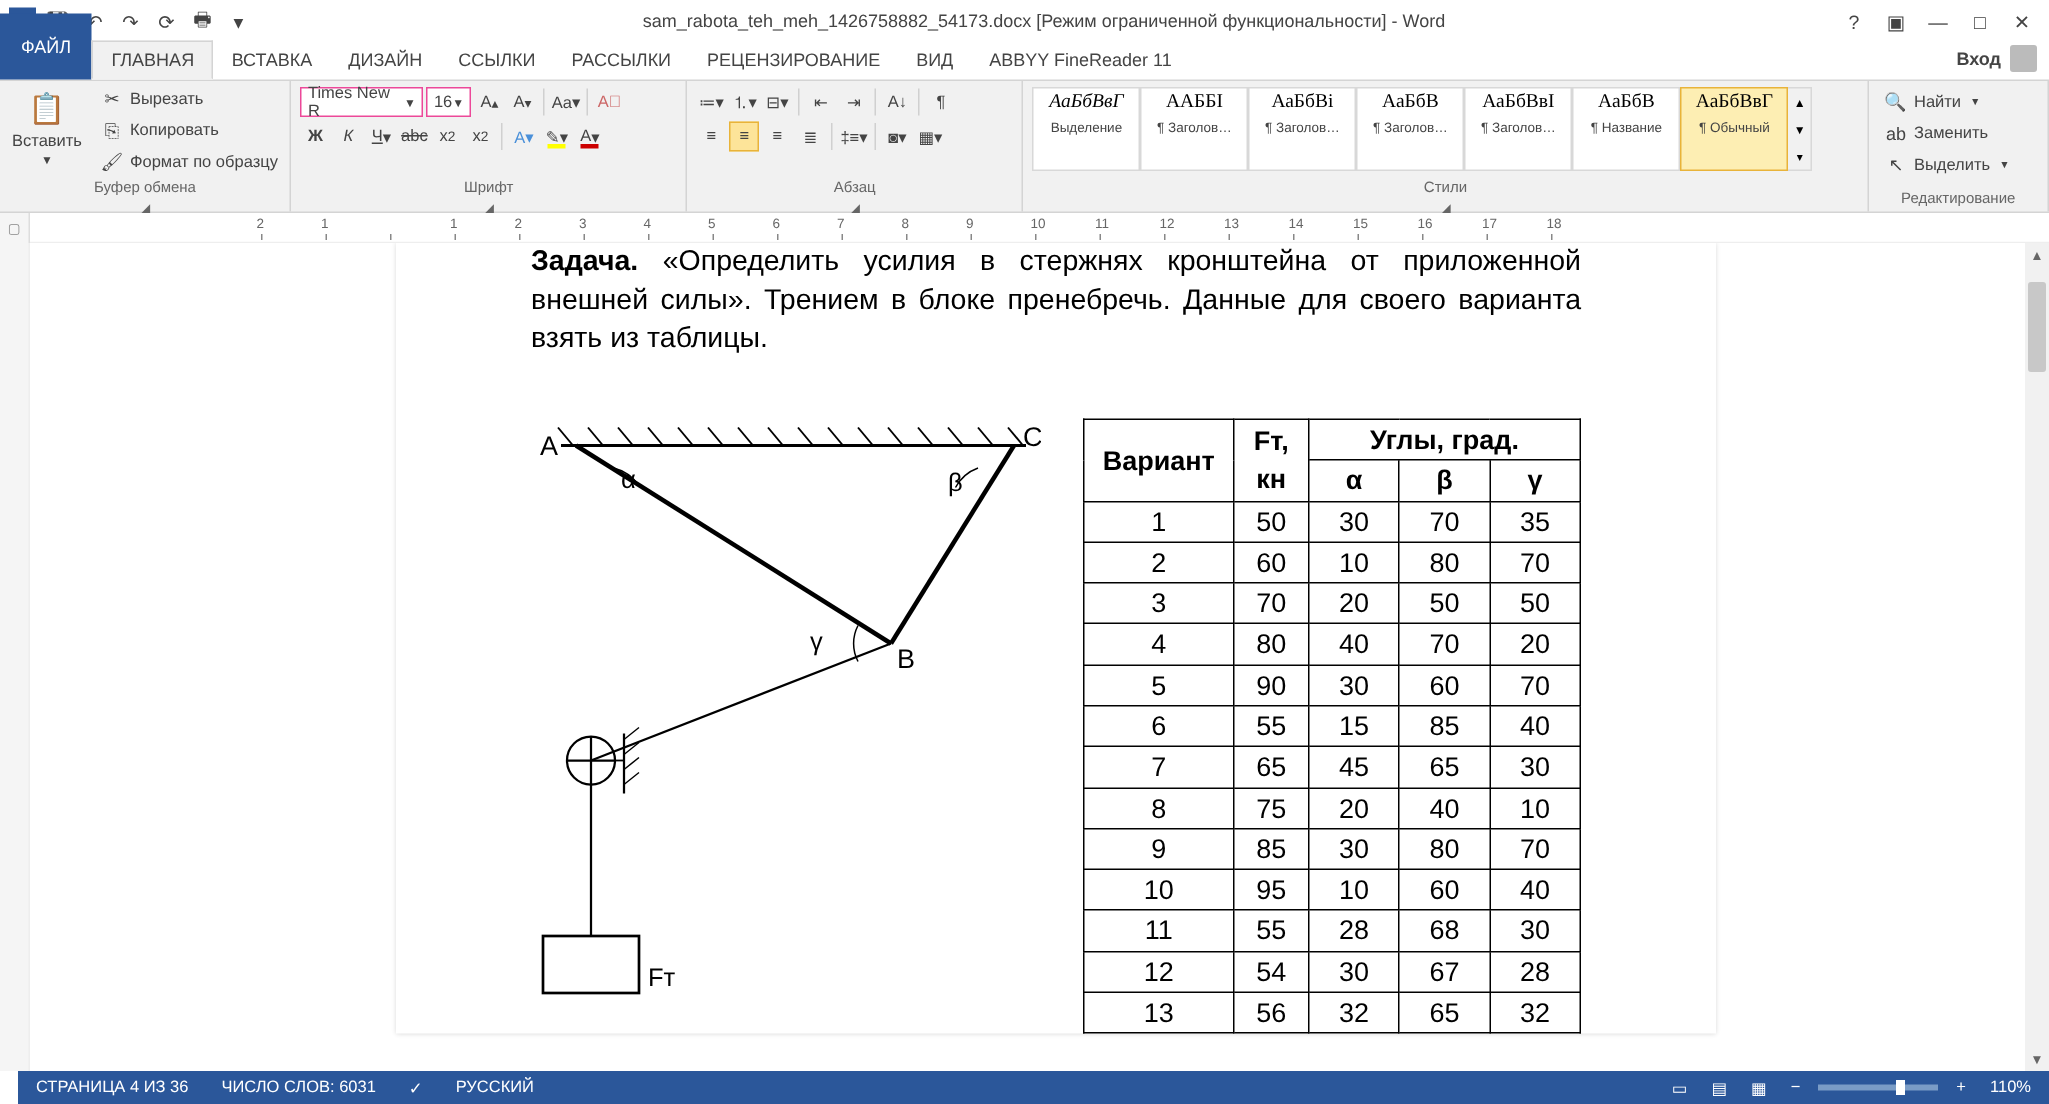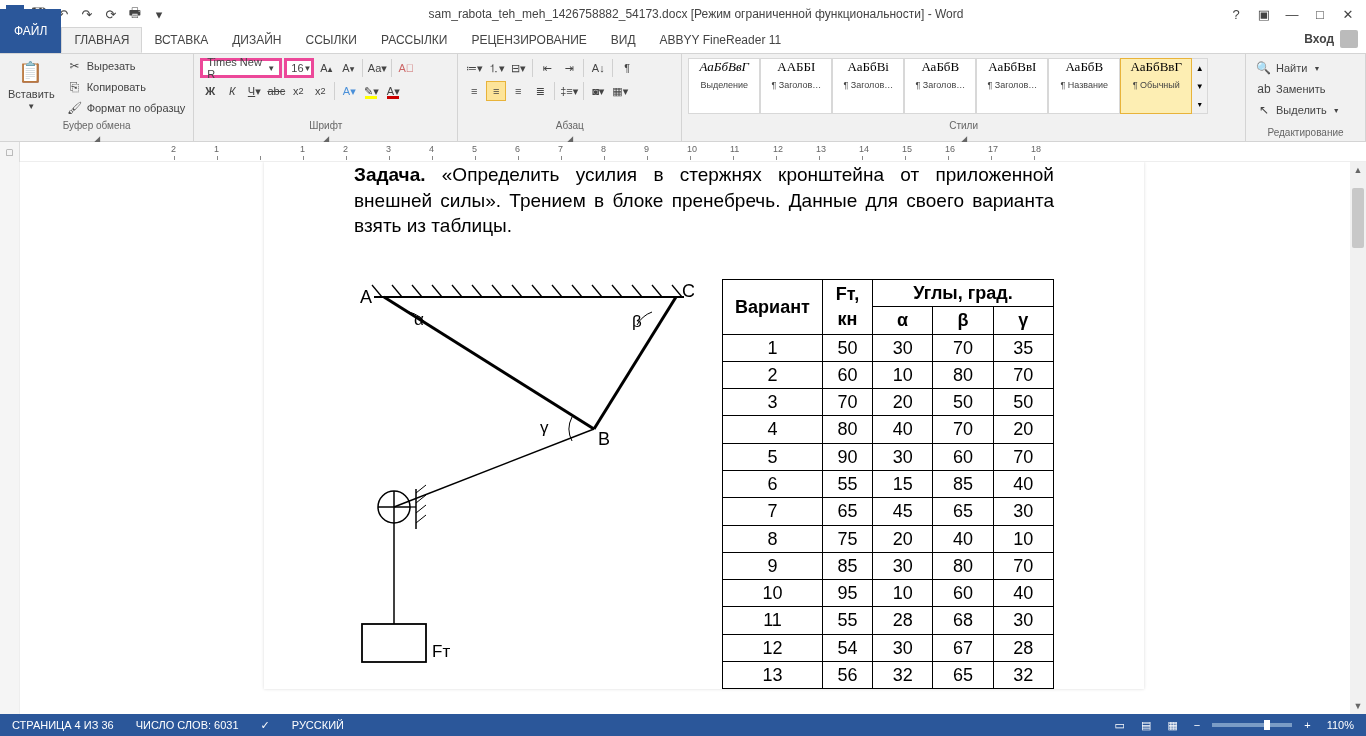--- a/index.html
+++ b/index.html
@@ -30,21 +30,21 @@
 .group .glabel .corner{font-size:9px;color:#666;}
 
 .bigbtn{display:flex;flex-direction:column;align-items:center;gap:2px;padding:2px 4px;cursor:pointer;font-size:11px;color:#444;}
 .bigbtn .ico{width:28px;height:28px;display:flex;align-items:center;justify-content:center;font-size:20px;}
 .smallrow{display:flex;flex-direction:column;gap:1px;}
 .smbtn{display:flex;align-items:center;gap:4px;padding:1px 4px;cursor:pointer;font-size:11px;color:#444;height:20px;}
 .smbtn .si{width:16px;height:16px;display:flex;align-items:center;justify-content:center;font-size:12px;}
 
 .fontarea{display:flex;flex-direction:column;gap:3px;padding:2px;}
 .fontrow{display:flex;gap:2px;align-items:center;}
-.combo{background:#fff;border:3px solid #ec4899;height:20px;font-size:11px;display:flex;align-items:center;padding:0 4px;color:#444;}
+.combo{background:#fff;border:1px solid #ec4899;height:20px;font-size:11px;display:flex;align-items:center;padding:0 4px;color:#444;}
 .combo.font{width:82px;}
 .combo.size{width:30px;}
 .rbtn{width:20px;height:20px;display:flex;align-items:center;justify-content:center;cursor:pointer;font-size:11px;color:#444;border:1px solid transparent;}
 .rbtn.sel{background:#fde499;border-color:#e8b33a;}
 .sep{width:1px;height:18px;background:#d0d0d0;margin:0 2px;}
 
 .paraarea{display:flex;flex-direction:column;gap:3px;padding:2px;}
 .stylesarea{flex:1;display:flex;align-items:center;gap:0;padding:2px;}
 .stylebox{width:72px;height:56px;border:1px solid #d8d8d8;background:#fff;display:flex;flex-direction:column;align-items:center;justify-content:flex-start;cursor:pointer;font-size:10px;overflow:hidden;}
 .stylebox .sprev{font-size:13px;font-family:"Times New Roman",serif;color:#000;margin-bottom:5px;}
@@ -82,21 +82,21 @@
 table.data th,table.data td{border:1px solid #000;text-align:center;padding:1px 4px;font-weight:normal;}
 table.data th{font-weight:bold;}
 table.data .hvar{width:100px;}
 table.data .hf{width:50px;}
 
 .scroll-v{position:absolute;right:0;top:162px;bottom:22px;width:16px;background:#f1f1f1;}
 .scroll-v .thumb{position:absolute;left:2px;right:2px;top:26px;height:60px;background:#c8c8c8;border-radius:2px;}
 .scroll-v .arr{position:absolute;left:0;right:0;height:16px;display:flex;align-items:center;justify-content:center;font-size:9px;color:#666;cursor:pointer;}
 
 
-.statusbar{position:absolute;bottom:0;left:0;right:0;height:22px;background:#2b579a;color:#fff;display:flex;align-items:center;font-size:11px;padding:0 8px;gap:14px;}
+.statusbar{position:absolute;bottom:0;left:12px;right:0;height:22px;background:#2b579a;color:#fff;display:flex;align-items:center;font-size:11px;padding:0 8px;gap:14px;}
 .statusbar .sr{margin-left:auto;display:flex;align-items:center;gap:8px;}
 .statusbar .sbtn{cursor:pointer;padding:0 4px;display:flex;align-items:center;}
 .zoomslider{width:80px;height:4px;background:#7a9cc6;position:relative;}
 .zoomslider .zh{position:absolute;top:-3px;left:65%;width:6px;height:10px;background:#fff;}
 </style>
 </head>
 <body>
 
 <div class="titlebar">
   <div class="qat">

